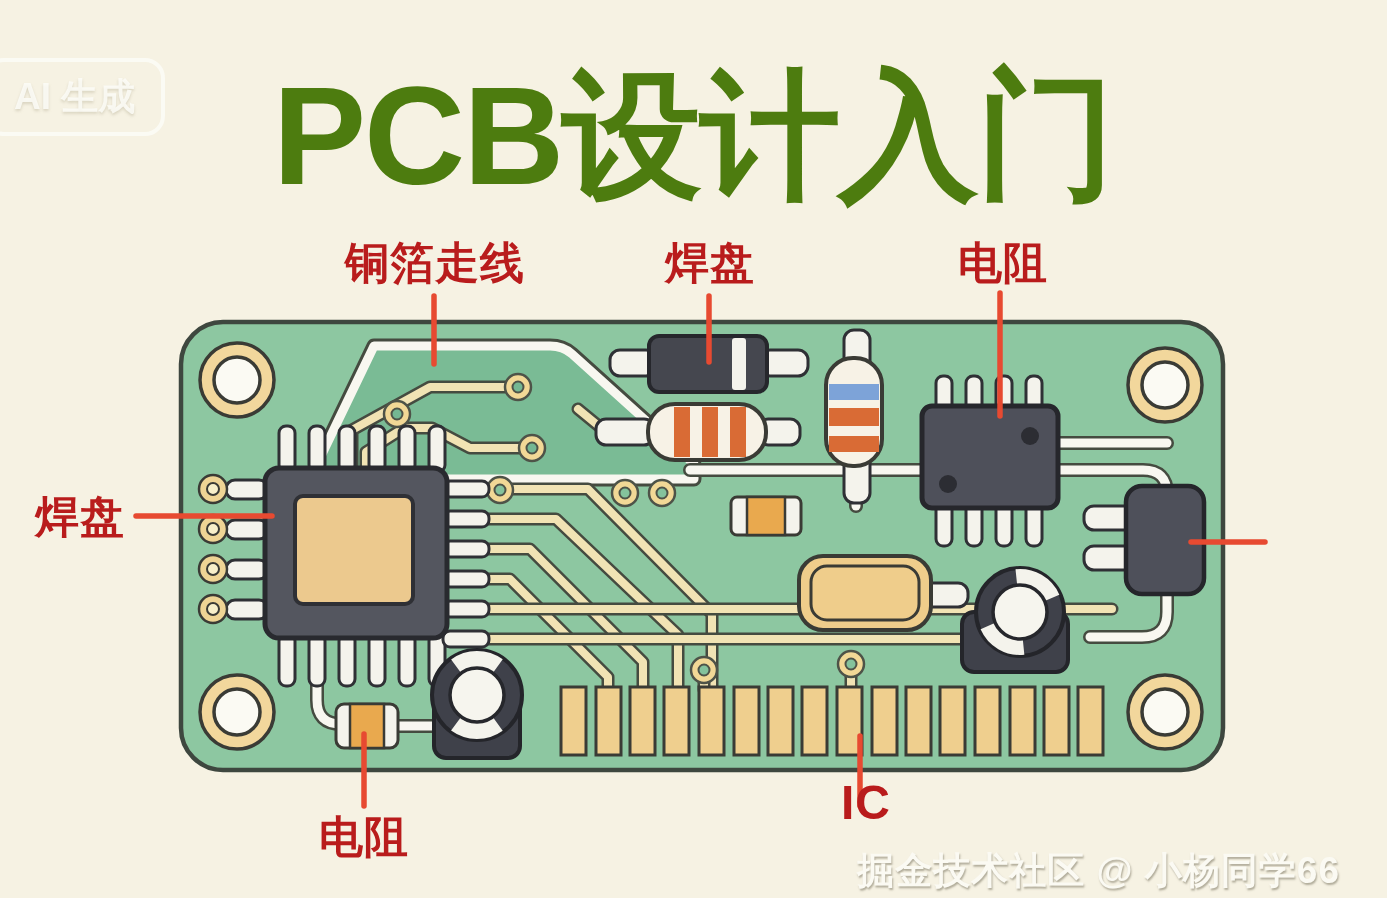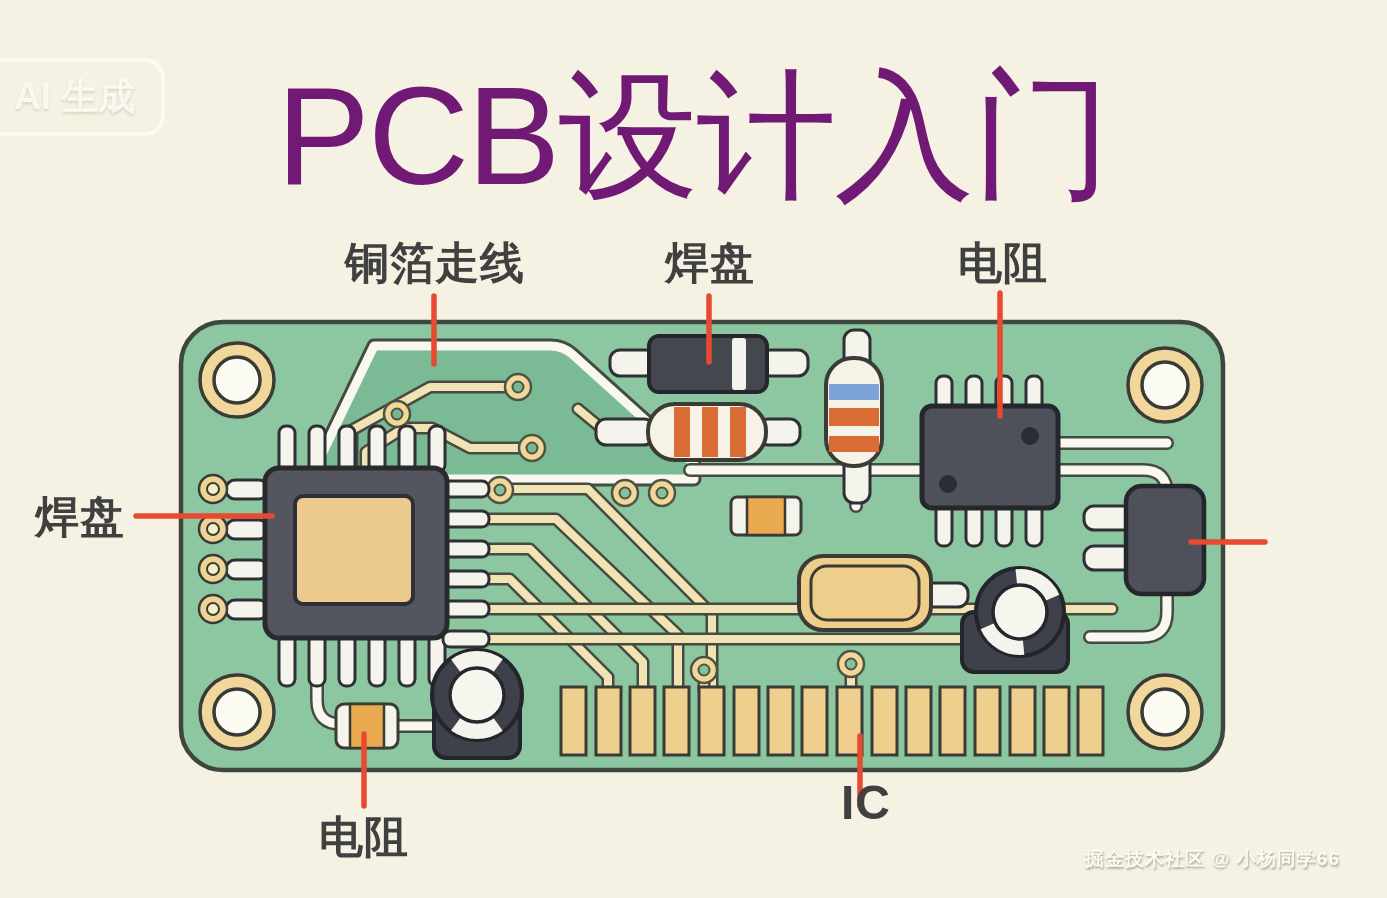--- a/index.html
+++ b/index.html
@@ -1,26 +1,26 @@
 <!DOCTYPE html>
 <html><head>
 <meta charset="utf-8">
 <style>
   html,body{margin:0;padding:0;}
   #canvas{position:relative;width:1387px;height:898px;background:#f6f2e3;overflow:hidden;
           font-family:"Liberation Sans","DejaVu Sans",sans-serif;}
   #board-art{position:absolute;left:0;top:0;}
-  .label{position:absolute;transform:translate(-50%,-50%);color:#404040;font-weight:900;
+  .label{position:absolute;transform:translate(-50%,-50%);color:#b91c1c;font-weight:900;
          font-size:44px;white-space:nowrap;letter-spacing:1px;}
-  #page-title{position:absolute;left:0;right:0;top:62px;text-align:center;color:#701a75;
-              font-weight:400;font-size:140px;letter-spacing:-2px;line-height:1.05;}
+  #page-title{position:absolute;left:0;right:0;top:62px;text-align:center;color:#4d7c0f;
+              font-weight:700;font-size:140px;letter-spacing:-2px;line-height:1.05;}
   #wm-ai{position:absolute;left:-16px;top:58px;padding:10px 26px;border:4px solid rgba(252,252,247,.8);
          border-radius:20px;color:rgba(253,253,248,.85);font-size:37px;font-weight:700;
          text-shadow:0 2px 3px rgba(175,168,140,.4);}
-  #wm-community{position:absolute;right:47px;top:846px;color:#fbfaf3;font-size:19px;font-weight:700;
+  #wm-community{position:absolute;right:47px;top:846px;color:#fbfaf3;font-size:37px;font-weight:700;
                 text-shadow:1px 2px 2px rgba(120,115,95,.55);letter-spacing:1px;}
   
   .tD{fill:none;stroke:#454b40;stroke-width:13;stroke-linejoin:round;stroke-linecap:round;}
   .tC{fill:none;stroke:#f1e3b4;stroke-width:8;stroke-linejoin:round;stroke-linecap:round;}
   .tWD{fill:none;stroke:#454b40;stroke-width:14;stroke-linejoin:round;stroke-linecap:round;}
   .tW{fill:none;stroke:#f8f7f0;stroke-width:9;stroke-linejoin:round;stroke-linecap:round;}
   .pin{fill:#f4f3ec;stroke:#2f3035;stroke-width:3;}
   .leader{stroke:#e74a31;stroke-width:5.5;stroke-linecap:round;fill:none;}
 </style>
 </head>

